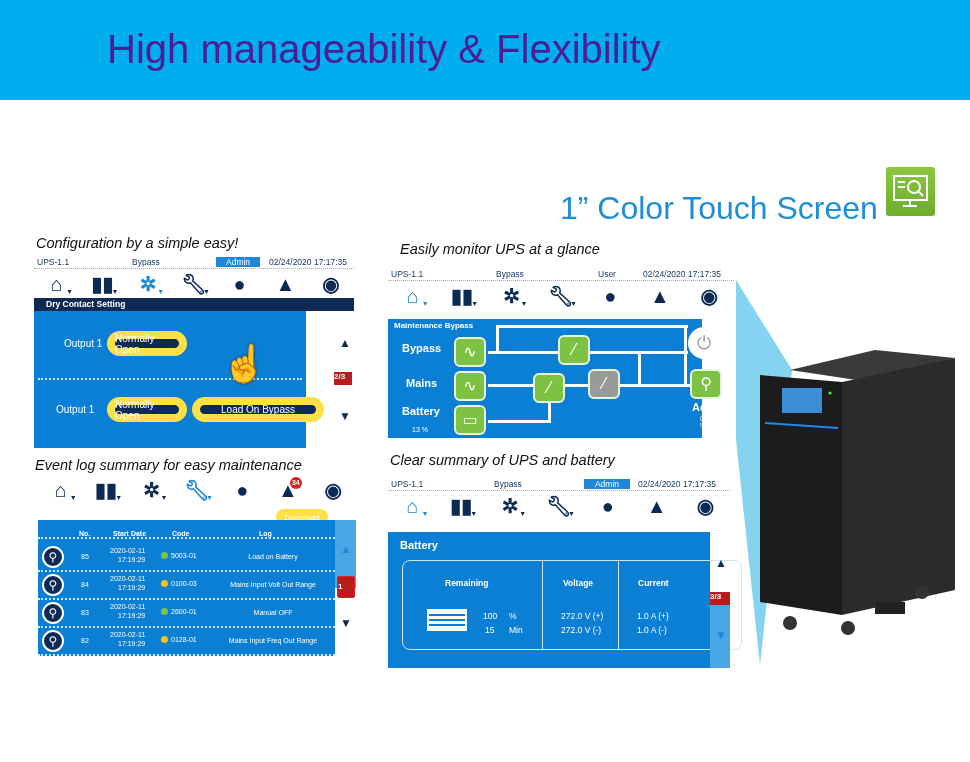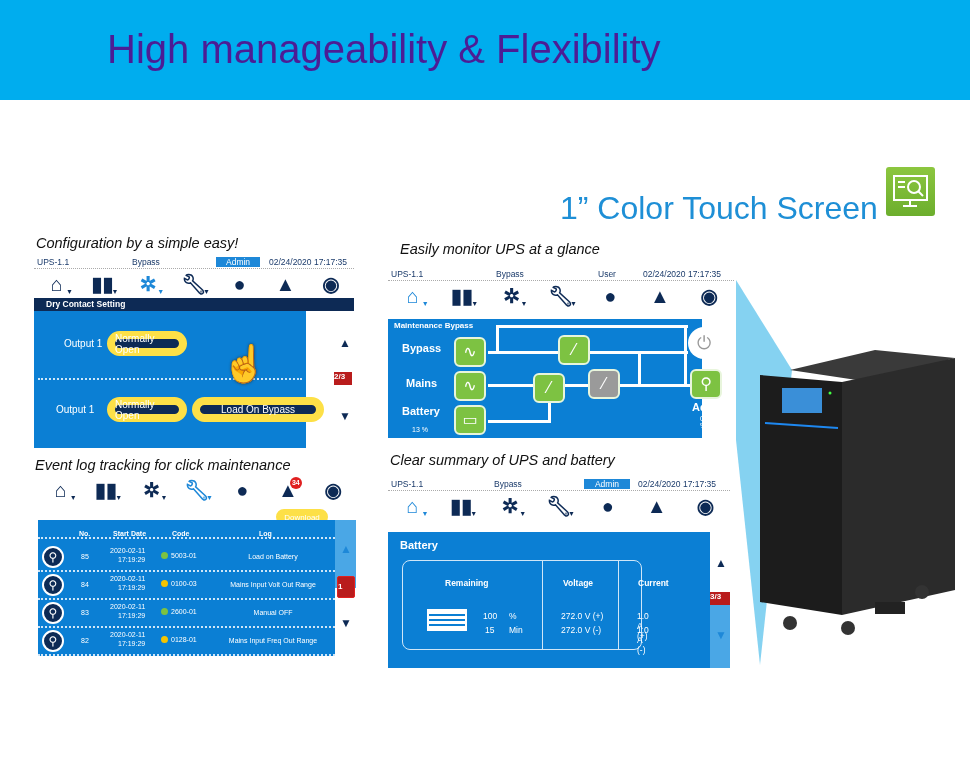--- a/index.html
+++ b/index.html
@@ -51,21 +51,21 @@
       <line x1="17" y1="39" x2="31" y2="39" stroke="#fff" stroke-width="2"></line>
       <circle cx="28" cy="20" r="6" fill="none" stroke="#fff" stroke-width="2"></circle>
       <line x1="32" y1="24" x2="37" y2="29" stroke="#fff" stroke-width="2"></line>
       <line x1="12" y1="15" x2="19" y2="15" stroke="#fff" stroke-width="2"></line>
       <line x1="12" y1="20" x2="19" y2="20" stroke="#fff" stroke-width="2"></line>
     </svg>
 </div>
 
 <div class="caption" style="left:36px;top:235px">Configuration by a simple easy!</div>
 <div class="caption" style="left:400px;top:241px">Easily monitor UPS at a glance</div>
-<div class="caption" style="left:35px;top:457px">Event log tracking for click maintenance</div>
+<div class="caption" style="left:35px;top:457px">Event log summary for easy maintenance</div>
 <div class="caption" style="left:390px;top:452px">Clear summary of UPS and battery</div>
 
 <div class="panel" style="left:34px;top:256px;width:320px;height:192px">
   <div class="status">
     <span style="left:3px">UPS-1.1</span>
     <span style="left:98px">Bypass</span>
     <span class="role" style="left:182px;width:44px">Admin</span>
     <span style="left:235px">02/24/2020  17:17:35</span>
   </div>
   <div class="iconbar">
@@ -205,21 +205,21 @@
     <div class="ic on">⌂<span class="dd">▼</span></div>
     <div class="ic">▮▮<span class="dd">▼</span></div>
     <div class="ic">✲<span class="dd">▼</span></div>
     <div class="ic">🔧︎<span class="dd">▼</span></div>
     <div class="ic">●</div>
     <div class="ic">▲</div>
     <div class="ic">◉</div>
   </div>
   <div class="blue" style="top:54px;width:322px;height:136px">
     <div style="position:absolute;left:12px;top:7px;color:#fff;font-weight:bold;font-size:11px">Battery</div>
-    <div class="sumbox" style="left:14px;top:28px;width:240px;height:90px">
+    <div class="sumbox" style="left:14px;top:28px;width:340px;height:90px">
       <div style="position:absolute;left:139px;top:0;width:1px;height:88px;background:#cfe6f8"></div>
       <div style="position:absolute;left:215px;top:0;width:1px;height:88px;background:#cfe6f8"></div>
       <div class="sumtxt" style="left:42px;top:17px;font-weight:bold">Remaining</div>
       <div class="sumtxt" style="left:160px;top:17px;font-weight:bold">Voltage</div>
       <div class="sumtxt" style="left:235px;top:17px;font-weight:bold">Current</div>
       <div style="position:absolute;left:24px;top:48px;width:40px;height:22px;border:2px solid #fff;background:repeating-linear-gradient(#fff 0 3px,#0b7fd4 3px 5px)"></div>
       <div class="sumtxt" style="left:80px;top:50px">100</div>
       <div class="sumtxt" style="left:106px;top:50px">%</div>
       <div class="sumtxt" style="left:82px;top:64px">15</div>
       <div class="sumtxt" style="left:106px;top:64px">Min</div>

